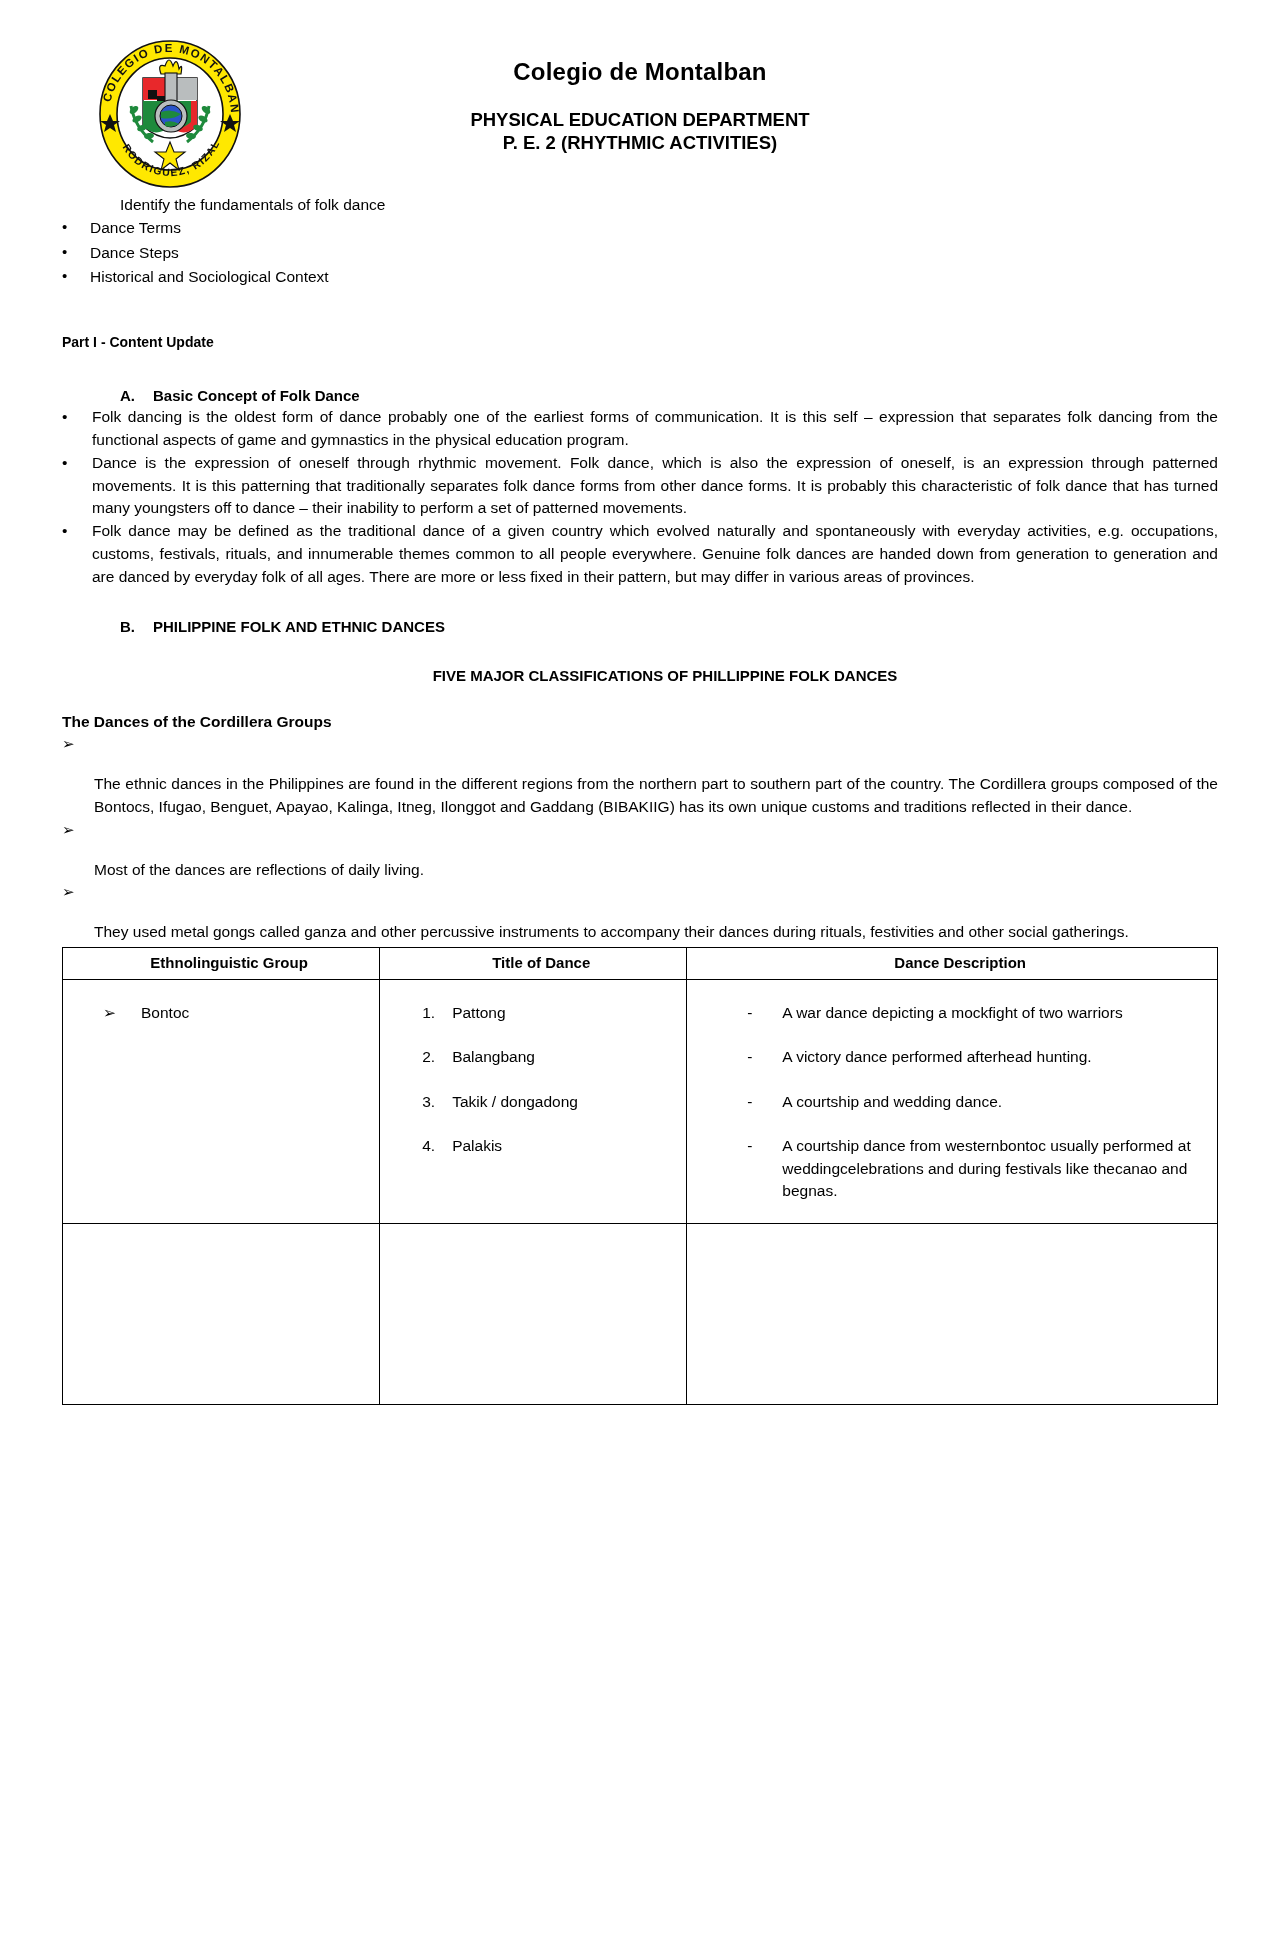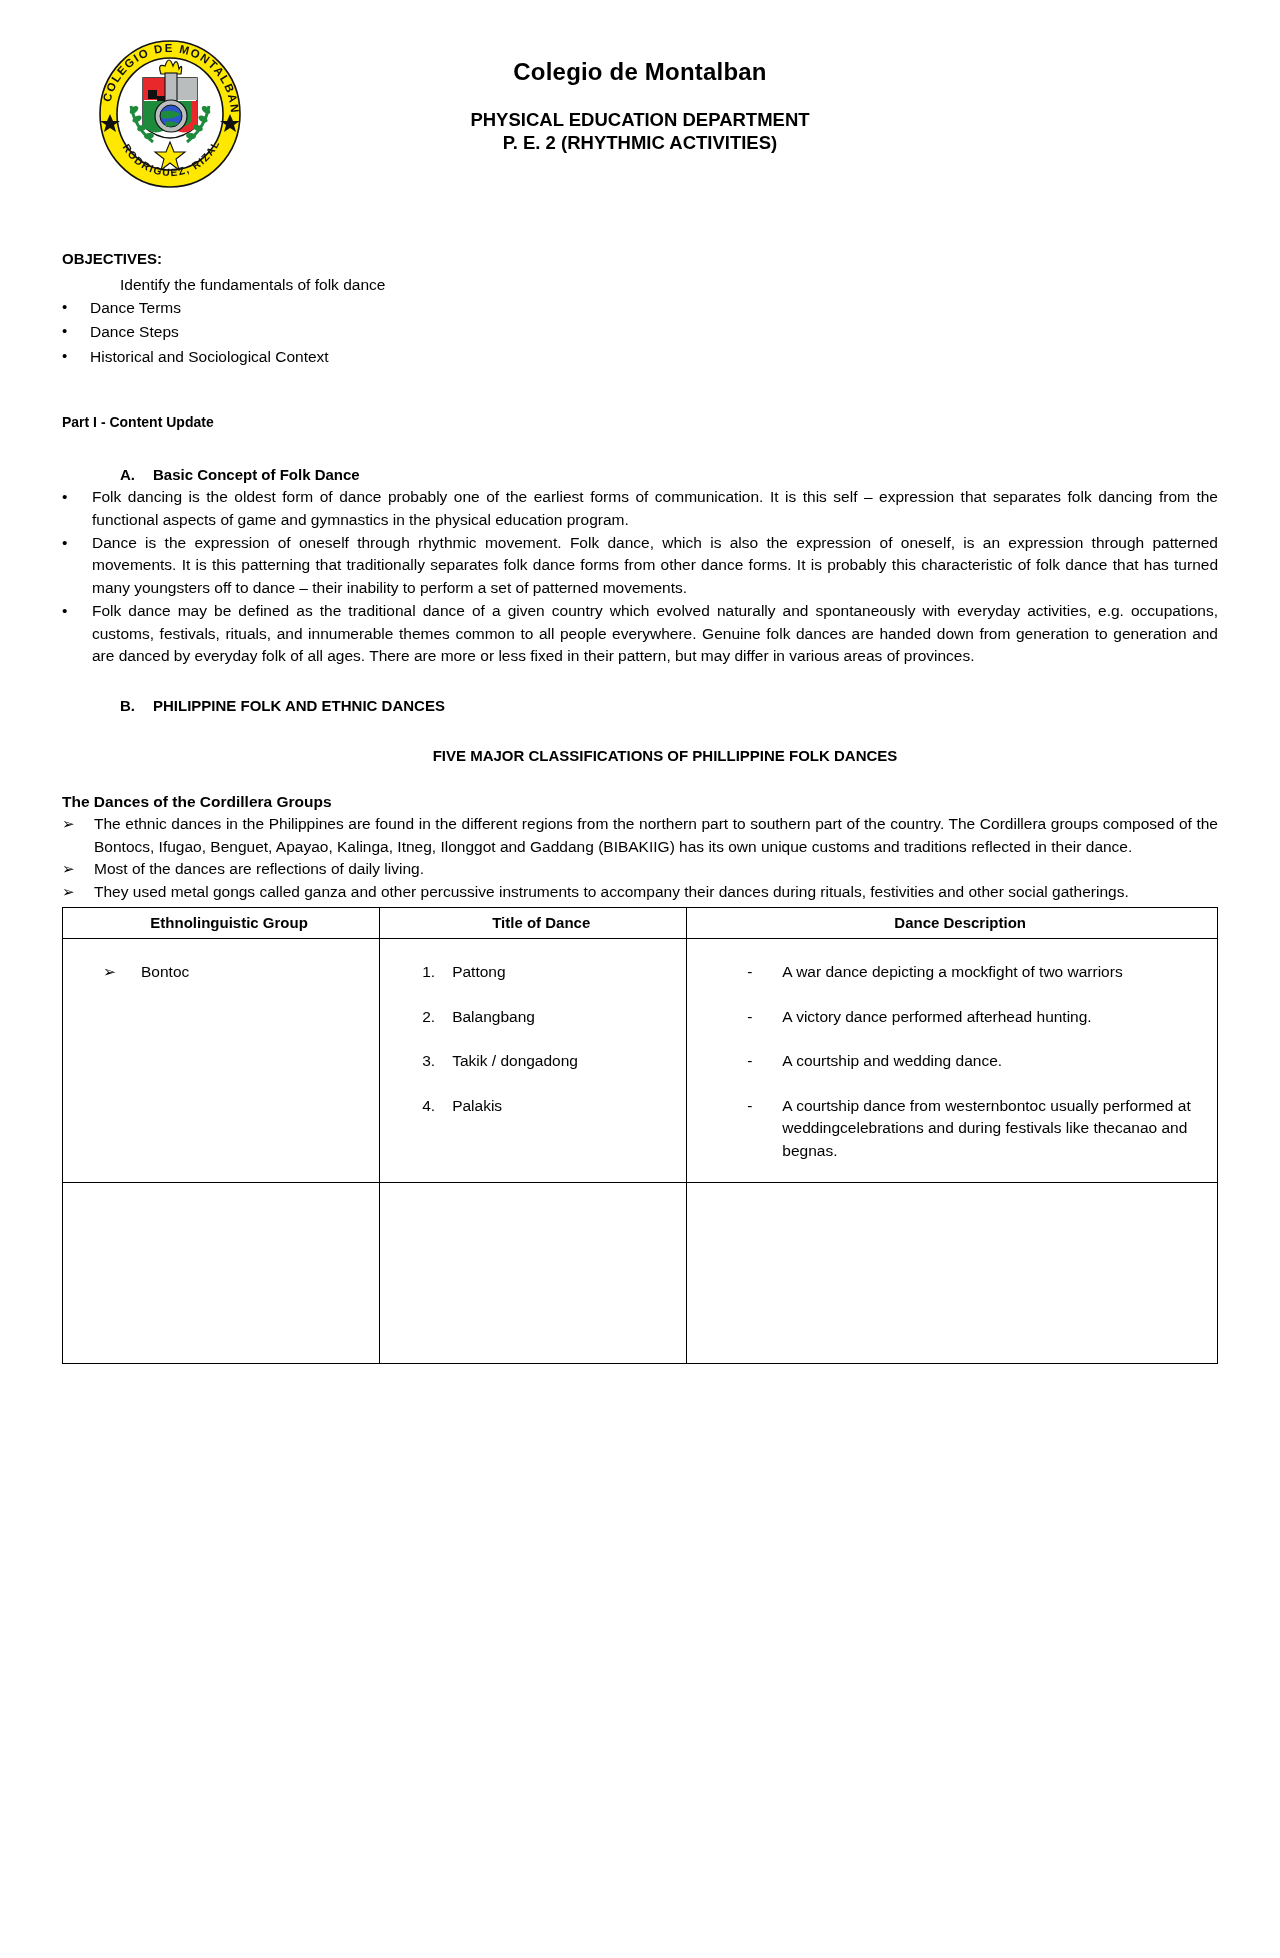--- a/index.html
+++ b/index.html
@@ -184,20 +184,21 @@
   .arrow-list .arw {
     width: 32px;
     flex: 0 0 32px;
     font-size: 15px;
     line-height: 1.46;
   }
   .arrow-list .txt {
     flex: 1;
     line-height: 1.46;
     text-align: justify;
+    margin-top: 40px;
   }
 
   .tbl-caption {
     font-weight: bold;
     font-size: 15.5px;
     margin-top: 28px;
     margin-left: 28px;
   }
 
   table.dance {
@@ -322,21 +323,20 @@
     </div>
     <div class="header-text">
       <div class="school-name">Colegio de Montalban</div>
       <div class="dept-line">PHYSICAL EDUCATION DEPARTMENT</div>
       <div class="course-line">P. E. 2 (RHYTHMIC ACTIVITIES)</div>
     </div>
   </div>
 
   <div class="body-area">
 
-    <div class="obj-title">OBJECTIVES:</div>
     <div class="obj-sub">Identify the fundamentals of folk dance</div>
     <ul class="plain obj-bullets">
       <li>
         <span class="bul">•</span>
         <span>Dance Terms</span>
       </li>
       <li>
         <span class="bul">•</span>
         <span>Dance Steps</span>
       </li>

